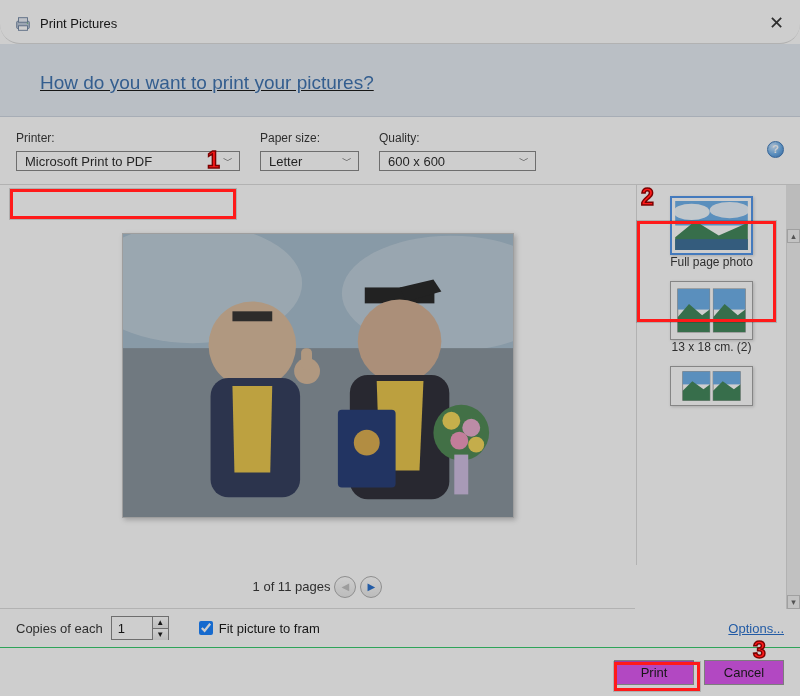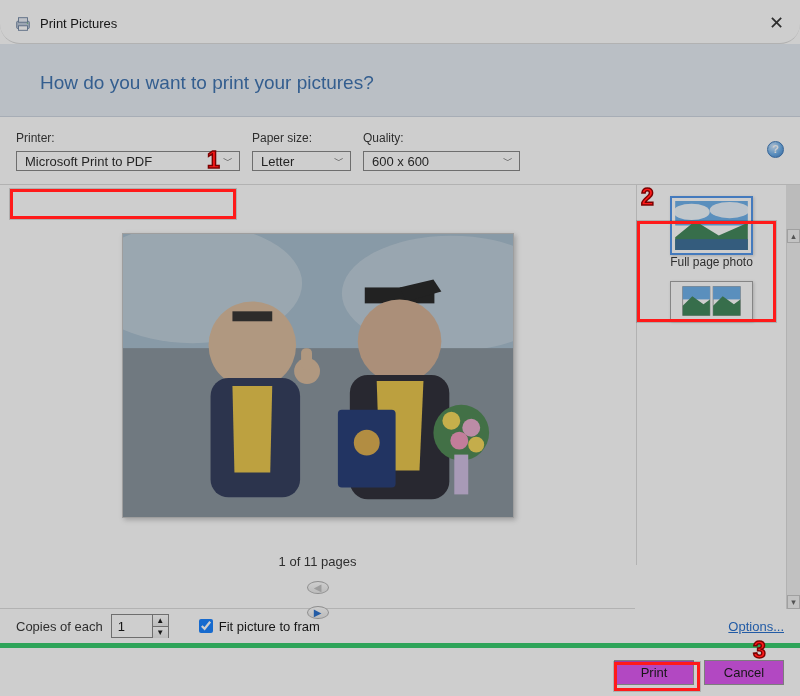--- a/index.html
+++ b/index.html
@@ -4,24 +4,24 @@
 <style>
 * { box-sizing: border-box; font-family: "Segoe UI", Arial, sans-serif; }
 body { margin: 0; width: 800px; height: 696px; background: #fff; overflow: hidden; position: relative; }
 .dim-overlay { position: absolute; inset: 0; background: rgba(80,80,80,0.28); z-index: 50; pointer-events: none; }
 
 .titlebar { display: flex; align-items: center; height: 44px; padding: 10px 14px 6px 14px; border-bottom: 1px solid #d8d8d8; position: relative; border-radius: 20px; }
 .title-icon { width: 18px; height: 18px; margin-right: 8px; display:flex; align-items:center; justify-content:center; }
 .title-text { font-size: 13px; }
 .close-x { position: absolute; right: 16px; top: 12px; font-size: 18px; color: #222; cursor: pointer; }
 
-.blue-band { background: #e4ebf3; border-bottom: 1px solid #c9d2de; padding: 28px 60px 22px 40px; }
+.blue-band { background: #e4ebf3; border-bottom: 1px solid #c9d2de; padding: 28px 60px 22px 40px; text-decoration: underline; }
 .question { color: #2a64a8; font-size: 19px; }
 
-.controls-row { display: flex; gap: 12px; padding: 14px 8px 13px 16px; border-bottom: 1px solid #d8d8d8; position: relative; }
+.controls-row { display: flex; gap: 20px; padding: 14px 8px 13px 16px; border-bottom: 1px solid #d8d8d8; position: relative; }
 .ctrl-col { display: flex; flex-direction: column; }
 .ctrl-label { font-size: 12px; color: #222; margin-bottom: 6px; }
 .dropdown { display: flex; align-items: center; justify-content: space-between; border: 1px solid #7a7a7a; background: #fff; font-size: 13px; color: #111; padding: 4px 6px 4px 8px; height: 20px; cursor: pointer; }
 .dropdown .chev { font-size: 10px; color: #333; }
 .help-icon { position: absolute; right: 16px; top: 24px; width: 17px; height: 17px; cursor: pointer; border-radius:50%; background: radial-gradient(circle at 35% 30%, #cfe7ff 0%, #5fa7e8 55%, #2b6dbb 100%); border:1px solid #2c6cb2; color:#fff; font-size:11px; font-weight:bold; line-height:15px; text-align:center; }
 
 .main-area { display: flex; height: 380px; }
 .preview-col { flex: 1; display: flex; align-items: center; justify-content: center; border-right: 1px solid #d8d8d8; position: relative; }
 .page { width: 392px; height: 285px; background: #fff; border: 1px solid #bdbdbd; box-shadow: 2px 2px 5px rgba(0,0,0,0.25); display:flex; align-items:center; justify-content:center; overflow:hidden; }
 .page svg { width: 100%; height: 100%; }
@@ -30,26 +30,26 @@
 .thumbs-col::-webkit-scrollbar { width: 14px; }
 .thumb-item { display:flex; flex-direction:column; align-items:center; padding: 5px 9px 7px 9px; cursor:pointer; }
 .thumb-box { width: 83px; height: 59px; border: 1px solid #9a9a9a; background:#fff; display:flex; align-items:center; justify-content:center; box-shadow:1px 1px 3px rgba(0,0,0,0.2); padding:3px; }
 .thumb-box svg { width:100%; height:100%; }
 .thumb-item.selected .thumb-box { border: 2px solid #418be8; }
 .thumb-label { font-size: 12px; color:#222; text-align:center; }
 .thumb-scroll-gutter { position:absolute; right:0; top:229px; width:14px; height:380px; background:#eee; border-left:1px solid #d8d8d8; }
 .thumb-scroll-gutter .btn { height:14px; background:#f0f0f0; border:1px solid #c0c0c0; font-size:9px; text-align:center; line-height:12px; color:#555; cursor:pointer; }
 .thumb-scroll-gutter .btn.dn { position:absolute; bottom:0; width:100%;}
 
-.pager-row { display:flex; align-items:center; justify-content:center; gap:12px; height:44px; border-bottom:1px solid #d8d8d8; position:relative; width:635px;flex-direction:column; }
+.pager-row { display:flex; align-items:center; justify-content:center; gap:4px; height:44px; border-bottom:1px solid #d8d8d8; position:relative; width:635px; }
 .pager-text { font-size:13px; color:#222; }
 .pg-nav { width:22px; height:22px; border-radius:50%; background:linear-gradient(#fff,#e6e6e6); border:1px solid #a7a7a7; display:flex; align-items:center; justify-content:center; font-size:10px; color:#1160c7; cursor:pointer; }
 .pg-nav.disabled { color:#bbb; }
 
-.footer-row { display:flex; align-items:center; height:39px; padding:0 16px; border-bottom:5px solid #22c55e; position:relative; }
+.footer-row { display:flex; align-items:center; height:39px; padding:0 16px; border-bottom:1px solid #22c55e; position:relative; }
 .copies-label { font-size:13px; color:#222; margin-right:8px; }
 .spinner { display:flex; border:1px solid #7a7a7a; height:24px; width:58px; }
 .spinner input { width:40px; border:0; font-size:13px; padding:0 6px; outline:none;}
 .spinner .btns { display:flex; flex-direction:column; width:18px; }
 .spinner .btns div { flex:1; border-left:1px solid #7a7a7a; font-size:8px; text-align:center; line-height:11px; background:linear-gradient(#fff,#e8e8e8); cursor:pointer;}
 .spinner .btns div:first-child { border-bottom:1px solid #7a7a7a;}
 .fit-check { display:flex; align-items:center; font-size:13px; margin-left:26px; cursor:pointer;}
 .fit-check input{ width:14px; height:14px; margin-right:6px;}
 .options-link { position:absolute; right:16px; color:#1160c7; font-size:13px; text-decoration:underline; cursor:pointer; }
 
@@ -148,20 +148,37 @@
         <svg viewBox="0 0 80 54">
             <rect width="80" height="27" fill="#5fa8e8"></rect>
             <ellipse cx="18" cy="12" rx="20" ry="9" fill="#fff" opacity="0.9"></ellipse>
             <ellipse cx="60" cy="10" rx="22" ry="9" fill="#fff" opacity="0.85"></ellipse>
             <polygon points="0,40 22,22 48,38 80,24 80,54 0,54" fill="#2f7a4a"></polygon>
             <rect y="42" width="80" height="12" fill="#2a628f"></rect>
           </svg>
       </div>
       <div class="thumb-label">Full page photo</div>
     </div>
+    <div class="thumb-item">
+      <div class="thumb-box">
+        <svg viewBox="0 0 80 54">
+            <g>
+              <rect x="4" y="4" width="34" height="46" fill="#fff" stroke="#888"></rect>
+              <rect x="4" y="4" width="34" height="22" fill="#5fa8e8"></rect>
+              <polygon points="4,34 16,20 30,32 38,26 38,50 4,50" fill="#2f7a4a"></polygon>
+            </g>
+            <g>
+              <rect x="42" y="4" width="34" height="46" fill="#fff" stroke="#888"></rect>
+              <rect x="42" y="4" width="34" height="22" fill="#5fa8e8"></rect>
+              <polygon points="42,34 54,20 68,32 76,26 76,50 42,50" fill="#2f7a4a"></polygon>
+            </g>
+          </svg>
+      </div>
+      <div class="thumb-label">13 x 18 cm. (2)</div>
+    </div>
     <div class="thumb-item" style="padding-bottom:0">
       <div class="thumb-box" style="height:40px">
         <svg viewBox="0 0 80 40">
             <g>
               <rect x="4" y="2" width="34" height="36" fill="#fff" stroke="#888"></rect>
               <rect x="4" y="2" width="34" height="16" fill="#5fa8e8"></rect>
               <polygon points="4,26 16,14 30,24 38,18 38,38 4,38" fill="#2f7a4a"></polygon>
             </g>
             <g>
               <rect x="42" y="2" width="34" height="36" fill="#fff" stroke="#888"></rect>

